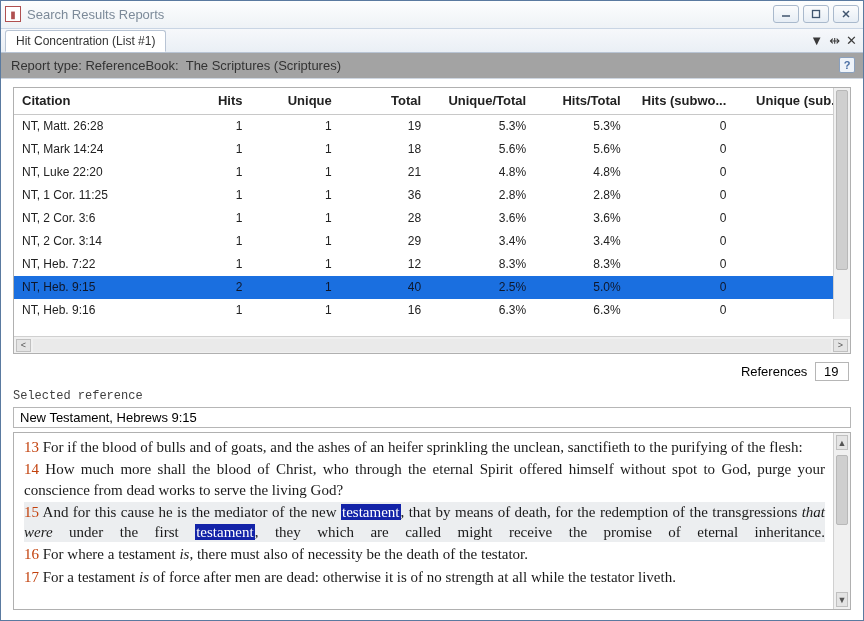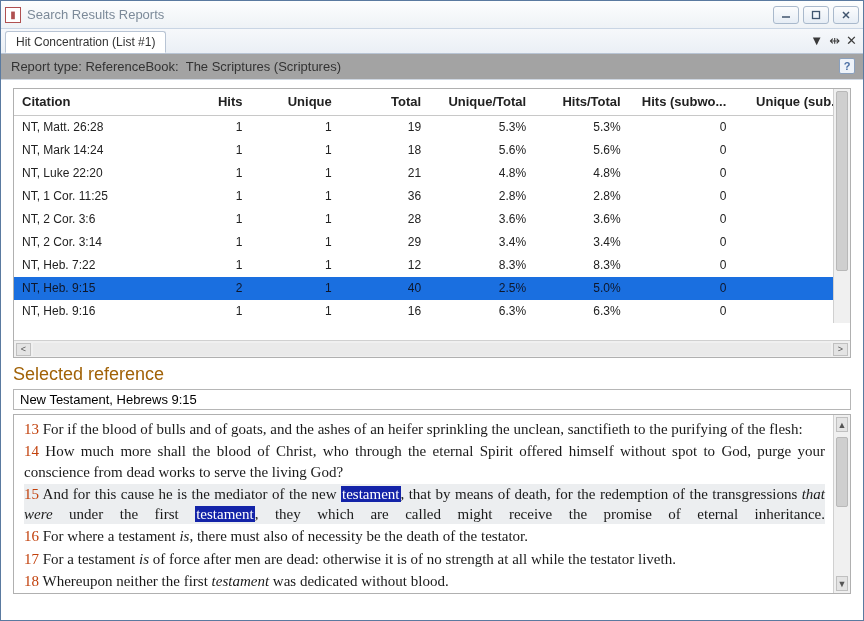--- a/index.html
+++ b/index.html
@@ -144,21 +144,21 @@
   text-align:right;
   padding:4px 14px 6px 0;
   font-size:13px;
 }
 .refs .box{
   display:inline-block;border:1px solid #b6b6b6;
   padding:1px 8px;min-width:34px;text-align:left;
   margin-left:4px;background:#fff;
 }
 .sectionlabel{
-  padding:2px 12px;font-size:18px;color:#a16207;
+  padding:2px 12px;font-size:12px;color:#404040;font-family:Liberation Mono, monospace;
 }
 .refbox{
   margin:2px 12px 0 12px;
   border:1px solid #b6b6b6;
   padding:2px 6px;background:#fff;font-size:13px;
 }
 .textpane{
   margin:4px 12px 10px 12px;
   border:1px solid #b0b0b0;
   height:180px;
@@ -357,32 +357,35 @@
           <div class="thumb"></div>
         </div>
     </div>
     <div class="hscroll">
       <div class="arrow">&lt;</div>
       <div class="track"></div>
       <div class="arrow">&gt;</div>
     </div>
   </div>
 
+  <div class="refs">
+    <span>References</span>
+    <span class="box">19</span>
+  </div>
 
   <div class="sectionlabel">Selected reference</div>
   <div class="refbox">New Testament, Hebrews 9:15</div>
 
   <div class="textpane">
     <div class="textinner">
       <p class="just"><span class="vnum">13</span> <span>For if the blood of bulls and of goats, and the ashes of an heifer sprinkling the unclean, sanctifieth to the purifying of the flesh:</span></p>
       <p class="just"><span class="vnum">14</span> <span>How much more shall the blood of Christ, who through the eternal Spirit offered himself without spot to God, purge your conscience from dead works to serve the living God?</span></p>
       <p class="selline fulljust"><span class="vnum">15</span> <span>And for this cause he is the mediator of the new </span><span class="hl">testament</span><span>, that by means of death, for the redemption of the transgressions </span><span class="ital">that were</span><span> under the first </span><span class="hl">testament</span><span>, they which are called might receive the promise of eternal inheritance.</span></p>
       <p><span class="vnum">16</span> <span>For where a testament </span><span class="ital">is</span><span>, there must also of necessity be the death of the testator.</span></p>
       <p><span class="vnum">17</span> <span>For a testament </span><span class="ital">is</span><span> of force after men are dead: otherwise it is of no strength at all while the testator liveth.</span></p>
-      <p><span class="vnum">18</span> <span>Whereupon neither the first </span><span class="ital">testament</span><span> was dedicated without blood.</span></p>
     </div>
     <div class="textvscroll">
       <div class="arrow atop">▲</div>
       <div class="thumb"></div>
       <div class="arrow abot">▼</div>
     </div>
   </div>
 
 </div>
 

